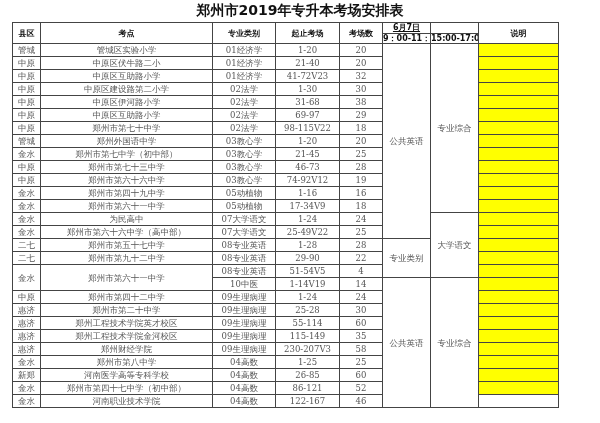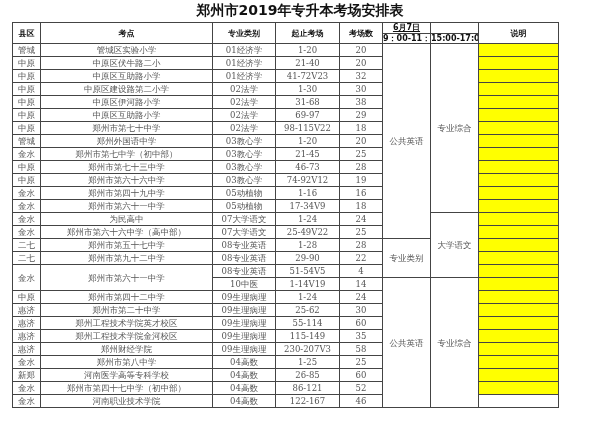--- a/index.html
+++ b/index.html
@@ -216,21 +216,21 @@
       <td>郑州市第四十二中学</td>
       <td>09生理病理</td>
       <td>1-24</td>
       <td>24</td>
       <td class="note"></td>
     </tr>
     <tr>
       <td>惠济</td>
       <td>郑州市第二十中学</td>
       <td>09生理病理</td>
-      <td>25-62</td>
+      <td>25-28</td>
       <td>30</td>
       <td class="note"></td>
     </tr>
     <tr>
       <td>惠济</td>
       <td>郑州工程技术学院英才校区</td>
       <td>09生理病理</td>
       <td>55-114</td>
       <td>60</td>
       <td class="note"></td>

